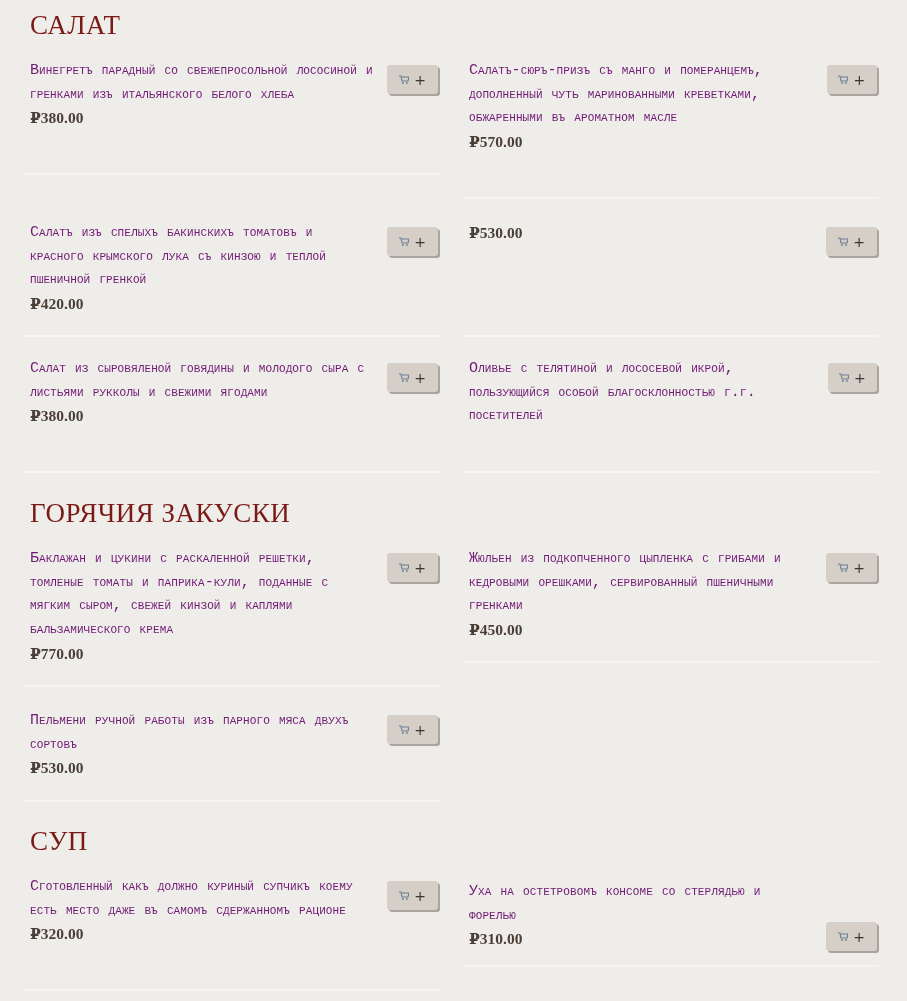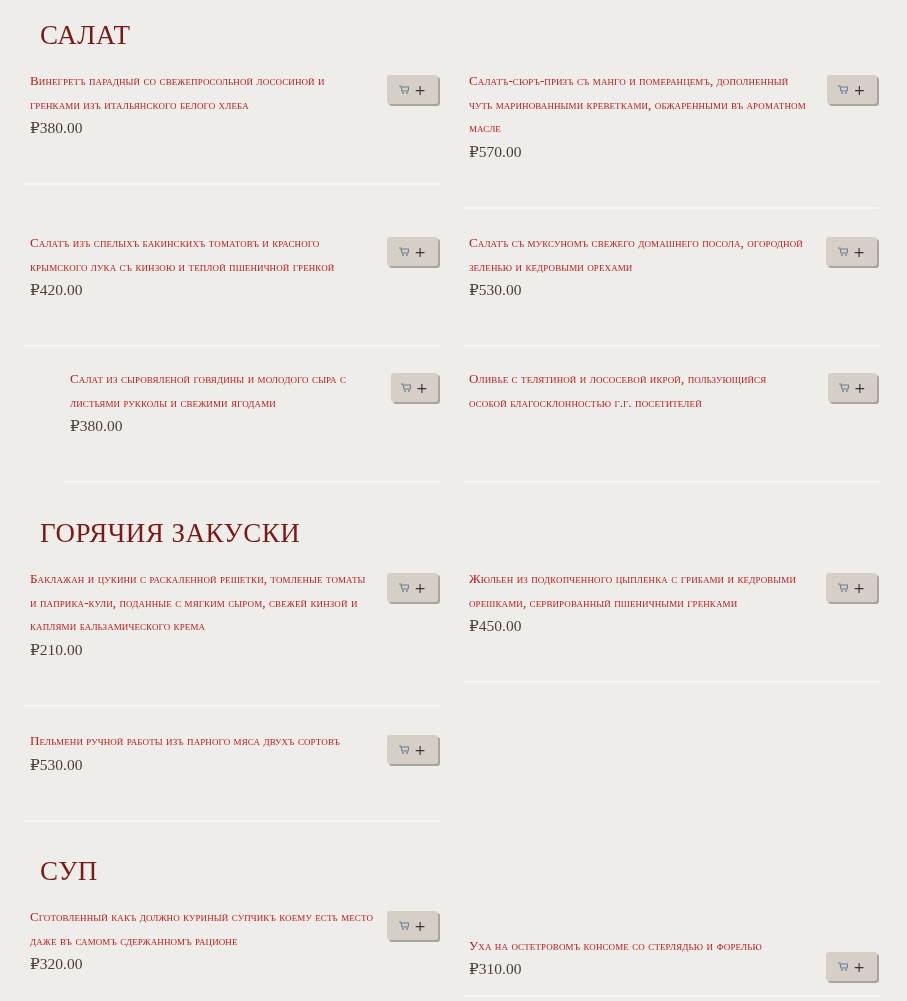--- a/index.html
+++ b/index.html
@@ -8,55 +8,56 @@
     background: #efede9;
     font-family: "DejaVu Serif", "Liberation Serif", serif;
     color: #1e1a17;
   }
   .menu { padding: 0 24px 0 24px; position: relative; }
   .section-title {
     font-family: "Liberation Serif", "DejaVu Serif", serif;
     color: #7a1a17;
     font-size: 27px;
     letter-spacing: 0.5px;
-    margin: 10px;
+    margin: 0;
     padding-left: 6px;
     font-weight: normal;
     line-height: 1;
   }
   .grid {
     display: grid;
     grid-template-columns: 416px 416px;
     column-gap: 23px;
     align-items: start;
   }
   .item {
     display: flex;
     justify-content: space-between;
     align-items: flex-start;
     border-bottom: 2px solid #f6f5f2;
     padding: 0 0 14px 6px;
     box-sizing: border-box;
   }
   .item-text { width: 345px; }
   .item-name {
-    font-family: Liberation Serif, serif;
+    font-family: Liberation Mono, monospace;
     font-variant: small-caps;
     text-transform: lowercase;
-    font-size: 13px;
+    font-size: 15px;
     line-height: 23.7px;
-    color: #b91c1c;
+    color: #701a75;
     letter-spacing: 0.1px;
   }
   .item-name::first-letter { text-transform: uppercase; }
   .item-price {
     font-family: "Liberation Serif", "DejaVu Serif", serif;
     font-size: 15.5px;
     line-height: 23.7px;
     color: #4a3f37;
+    font-weight: bold;
   }
   .add-btn {
     width: 51px; height: 29px;
     margin-top: 6px; margin-right: 2px;
     background: #d6cfc8;
     border: none;
     border-radius: 3px;
     box-shadow: 2px 2px 0 #a9a49f;
     display: flex; align-items: center; justify-content: center;
     gap: 5px;
@@ -115,34 +116,33 @@
               <path d="M0 1h2l1 5h6l1-4H3" fill="none" stroke="#6d7f93" stroke-width="1.2"></path>
               <circle cx="4" cy="8" r="0.9" fill="#6d7f93"></circle>
               <circle cx="8" cy="8" r="0.9" fill="#6d7f93"></circle>
             </svg>
           <span class="plus">+</span>
         </button>
       </div>
 
       <div class="item" style="margin-top:22px;height:116px;">
         <div class="item-text">
-          <div class="item-name">Салатъ съ муксуномъ свежего домашнего посола, огородной зеленью и кедровыми орехами</div>
           <div class="item-price">₽530.00</div>
         </div>
         <button class="add-btn">
           <svg class="cart-icon" viewBox="0 0 10 9">
               <path d="M0 1h2l1 5h6l1-4H3" fill="none" stroke="#6d7f93" stroke-width="1.2"></path>
               <circle cx="4" cy="8" r="0.9" fill="#6d7f93"></circle>
               <circle cx="8" cy="8" r="0.9" fill="#6d7f93"></circle>
             </svg>
           <span class="plus">+</span>
         </button>
       </div>
 
-      <div class="item" style="margin-top:20px;height:116px;margin-left:40px;">
+      <div class="item" style="margin-top:20px;height:116px;">
         <div class="item-text">
           <div class="item-name">Салат из сыровяленой говядины и молодого сыра с листьями рукколы и свежими ягодами</div>
           <div class="item-price">₽380.00</div>
         </div>
         <button class="add-btn">
           <svg class="cart-icon" viewBox="0 0 10 9">
               <path d="M0 1h2l1 5h6l1-4H3" fill="none" stroke="#6d7f93" stroke-width="1.2"></path>
               <circle cx="4" cy="8" r="0.9" fill="#6d7f93"></circle>
               <circle cx="8" cy="8" r="0.9" fill="#6d7f93"></circle>
             </svg>
@@ -166,21 +166,21 @@
     </div>
   </section>
 
   <section style="padding-top:27px;">
     <h2 class="section-title">ГОРЯЧИЯ ЗАКУСКИ</h2>
     <div class="grid" style="margin-top:20px;">
 
       <div class="item" style="height:140px;">
         <div class="item-text">
           <div class="item-name">Баклажан и цукини с раскаленной решетки, томленые томаты и паприка-кули, поданные с мягким сыром, свежей кинзой и каплями бальзамического крема</div>
-          <div class="item-price">₽210.00</div>
+          <div class="item-price">₽770.00</div>
         </div>
         <button class="add-btn">
           <svg class="cart-icon" viewBox="0 0 10 9">
               <path d="M0 1h2l1 5h6l1-4H3" fill="none" stroke="#6d7f93" stroke-width="1.2"></path>
               <circle cx="4" cy="8" r="0.9" fill="#6d7f93"></circle>
               <circle cx="8" cy="8" r="0.9" fill="#6d7f93"></circle>
             </svg>
           <span class="plus">+</span>
         </button>
       </div>

